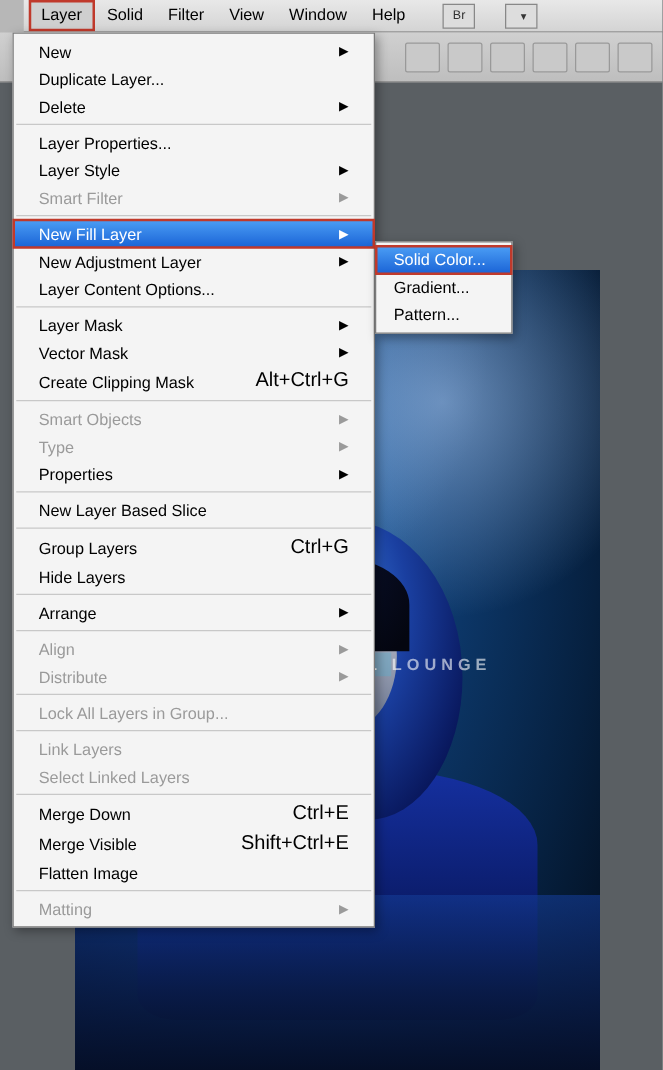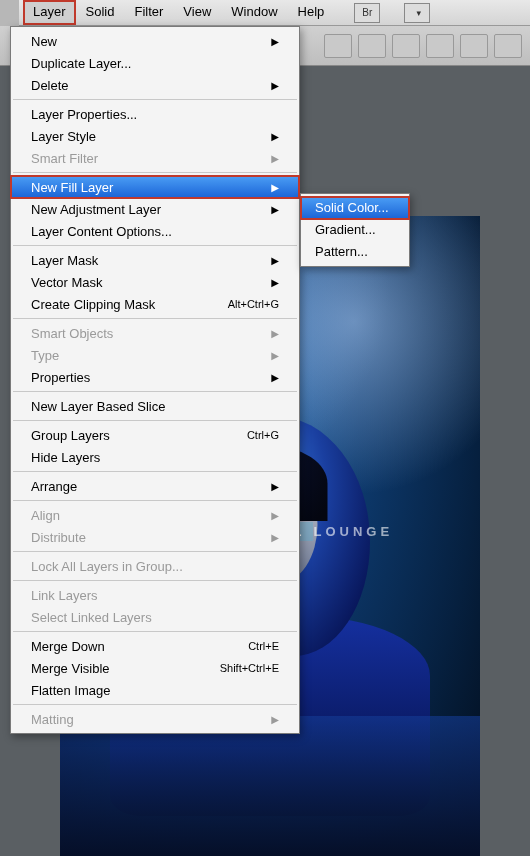--- a/index.html
+++ b/index.html
@@ -146,21 +146,21 @@
     cursor: default;
     min-height: 22px;
   }
   .menu-item.disabled { color: #9a9a9a; }
   .menu-item.highlighted {
     background: linear-gradient(to bottom, #4b9ef5, #1a63d6);
     color: #fff;
     outline: 2px solid #c0392b;
     outline-offset: -1px;
   }
-  .menu-item .shortcut { color: inherit; font-size: 11px; }
+  .menu-item .shortcut { color: inherit; font-size: 16px; }
   .menu-item .arrow { font-size: 10px; margin-left: auto; padding-left: 10px;}
   .menu-item .label-with-arrow { display: flex; flex: 1; justify-content: space-between; align-items: center;}
   .menu-sep {
     height: 1px; background: #c8c8c8; margin: 3px 2px;
   }
 
   .submenu {
     position: absolute;
     top: 193px; left: 300px;
     width: 110px;

